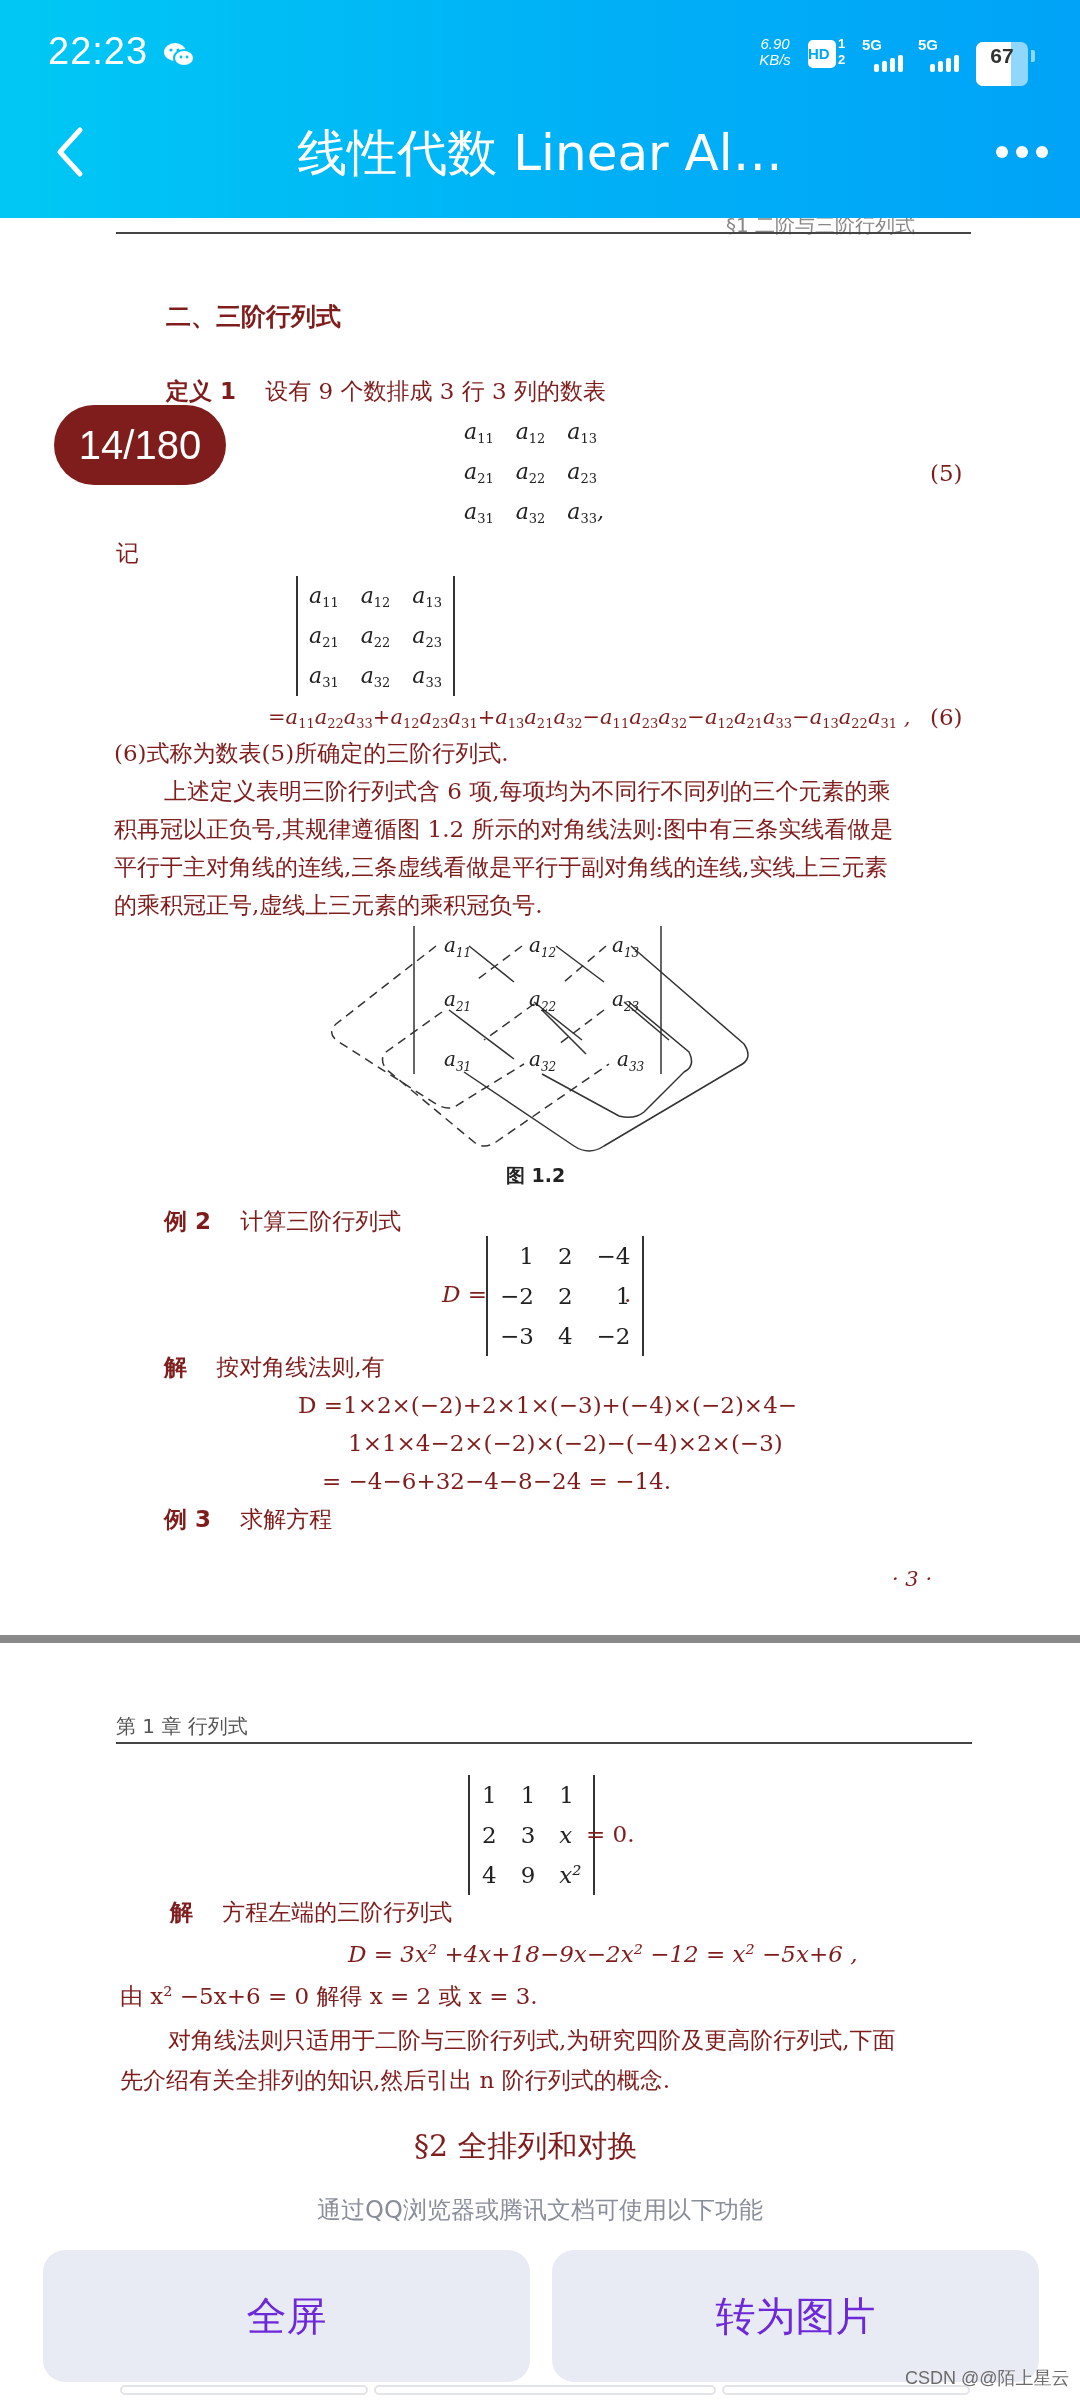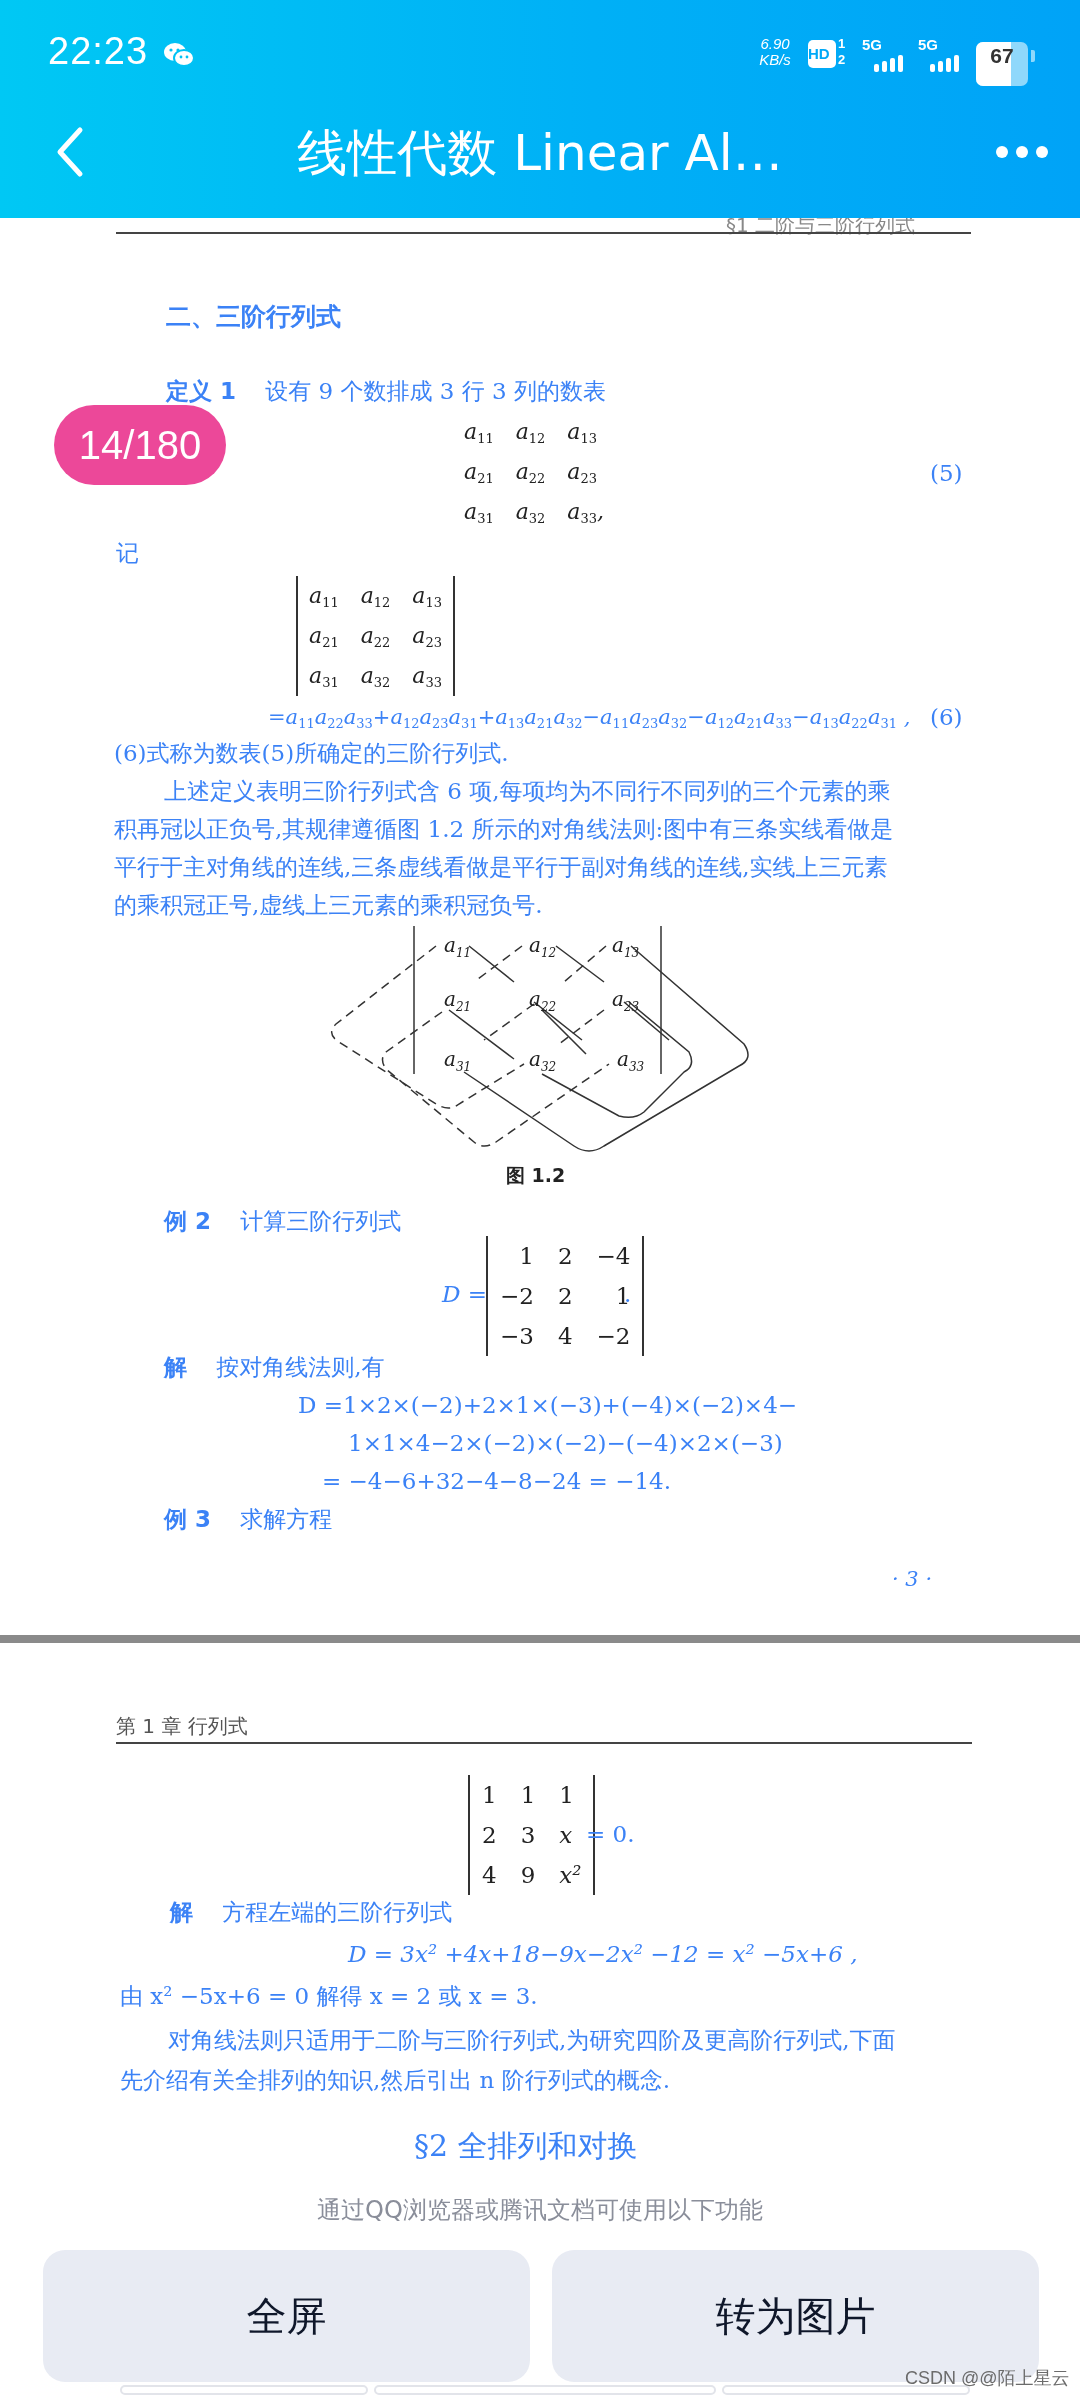--- a/index.html
+++ b/index.html
@@ -33,38 +33,38 @@
 
   
   .page { position: absolute; left: 0; width: 1080px; background: #fff; color: #222; font-family: "DejaVu Serif", serif; }
   .page1 { top: 218px; height: 1417px; margin-left: 6px; }
   .page-sep { position: absolute; left: 0; top: 1635px; width: 1080px; height: 8px; background: #8a8a8a; }
   .page2 { top: 1643px; height: 703px; }
 
   .hdr-rule { position: absolute; left: 110px; width: 855px; height: 2px; background: #444; }
   .hdr-text { position: absolute; font-size: 20px; color: #555; font-family: "DejaVu Sans", sans-serif; }
 
-  .t { position: absolute; font-size: 23px; line-height: 38px; white-space: nowrap; color: #3b82f6; }
+  .t { position: absolute; font-size: 23px; line-height: 38px; white-space: nowrap; color: #7f1d1d; }
   .b { font-weight: bold; font-family: "DejaVu Sans", sans-serif; }
   .it { font-style: italic; }
   sub { font-size: 13px; vertical-align: -4px; font-style: normal; }
 
   .mat { position: absolute; border-left: 2px solid #333; border-right: 2px solid #333; }
   .mat table { border-collapse: collapse; }
   .mat td { font-size: 23px; height: 40px; padding: 0 12px; text-align: right; white-space: nowrap; }
   .plain td { font-size: 22px; height: 40px; padding: 0 11px; text-align: left; font-style: italic; }
 
-  .badge { position: absolute; left: 54px; top: 405px; width: 172px; height: 80px; border-radius: 40px; background: #ec4899; color: #fff; font-size: 40px; text-align: center; line-height: 80px; z-index: 5; font-family: "Liberation Sans", sans-serif; }
+  .badge { position: absolute; left: 54px; top: 405px; width: 172px; height: 80px; border-radius: 40px; background: #7f1d1d; color: #fff; font-size: 40px; text-align: center; line-height: 80px; z-index: 5; font-family: "Liberation Sans", sans-serif; }
 
   .fig { position: absolute; left: 318px; top: 924px; width: 440px; height: 240px; }
   .fig-caption { position: absolute; left: 500px; top: 1163px; font-size: 19px; font-weight: bold; font-family: "DejaVu Sans", sans-serif; }
 
   
   .promo-text { position: absolute; left: 0; top: 2194px; width: 1080px; text-align: center; font-size: 24px; color: #8a8e9a; font-family: "DejaVu Sans", sans-serif; z-index: 6; }
-  .btn { position: absolute; top: 2250px; height: 132px; border-radius: 22px; background: #e8ebf3; color: #0f172a; font-size: 40px; text-align: center; line-height: 132px; z-index: 6; cursor: pointer; font-family: "DejaVu Sans", sans-serif; }
+  .btn { position: absolute; top: 2250px; height: 132px; border-radius: 22px; background: #e8ebf3; color: #6d28d9; font-size: 40px; text-align: center; line-height: 132px; z-index: 6; cursor: pointer; font-family: "DejaVu Sans", sans-serif; }
   .btn-full { left: 43px; width: 487px; }
   .btn-img { left: 552px; width: 487px; }
   .ghost-bars { position: absolute; top: 2385px; height: 10px; border: 2px solid #e2e4ea; border-radius: 5px; z-index: 5; }
   .watermark { position: absolute; left: 905px; top: 2366px; font-size: 18px; color: #6b6b6b; z-index: 7; font-family: "Liberation Sans", sans-serif; }
 </style>
 </head>
 <body>
 
 <div class="topbar">
   <span class="status-time">22:23</span>

